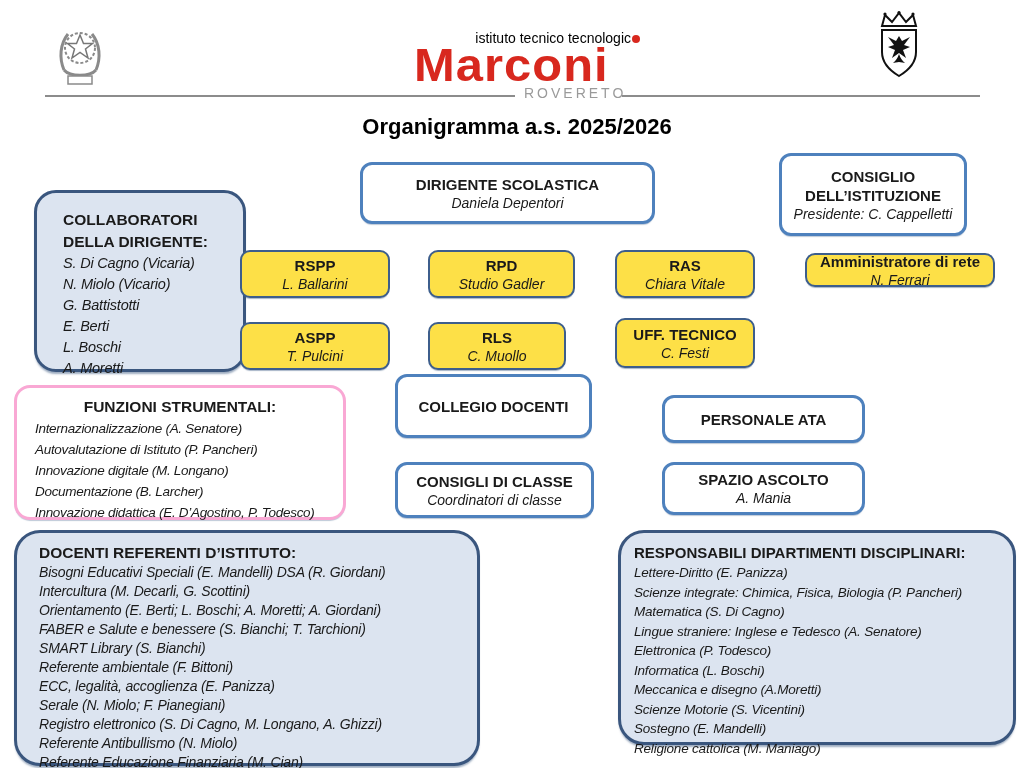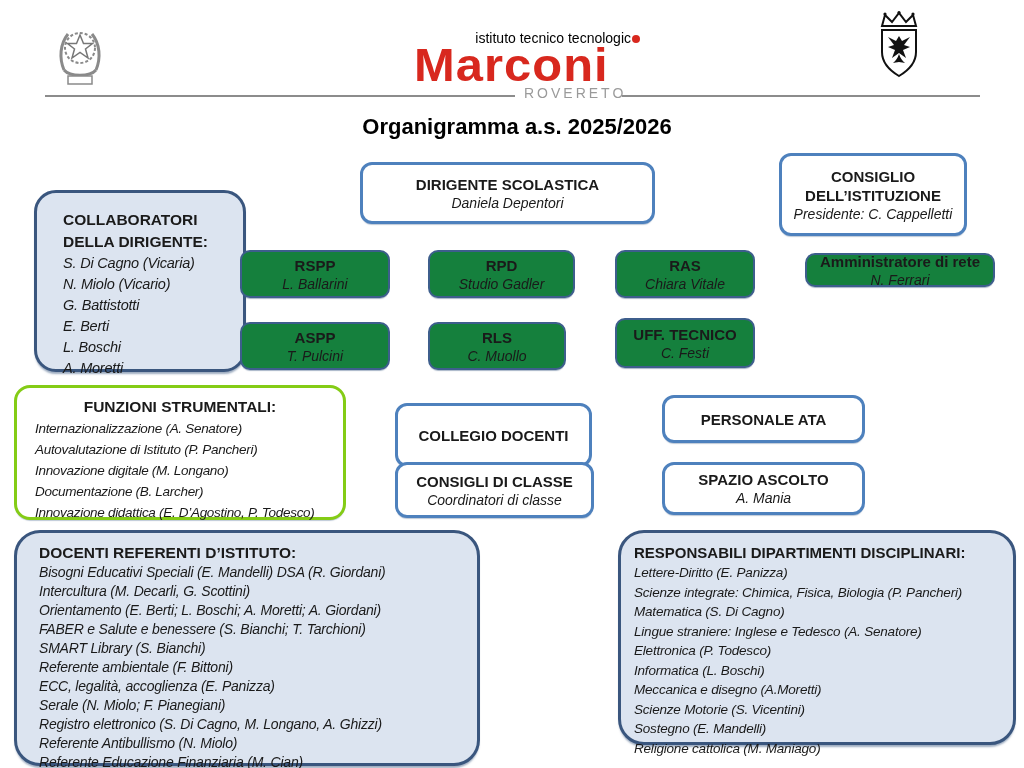--- a/index.html
+++ b/index.html
@@ -21,26 +21,26 @@
   .hline.left { left:45px; width:470px; }
   .hline.right { left:622px; width:358px; }
   .page-title { position:absolute; left:217px; top:114px; width:600px; text-align:center;
                 font-size:22px; font-weight:bold; color:#000; }
 
   
   .box { position:absolute; display:flex; flex-direction:column; align-items:center;
          justify-content:center; text-align:center; color:#1a1a1a; }
   .white { background:#ffffff; border:3px solid #4e81bd; border-radius:12px;
            box-shadow:0 2px 1px -1px rgba(70,100,140,.35); }
-  .filled { background:#15803d; border:2.5px solid #3d5e8c; border-radius:10px;
+  .filled { background:#fde047; border:2.5px solid #3d5e8c; border-radius:10px;
             box-shadow:0 2px 1px -1px rgba(60,90,130,.45);text-align:right; }
   .bigfilled { background:#dce4f0; border:3px solid #3a567e; border-radius:26px;
                box-shadow:0 3px 2px -1px rgba(60,90,130,.5);
                align-items:flex-start; justify-content:flex-start; text-align:left; }
-  .bigwhite { background:#ffffff; border:3px solid #84cc16; border-radius:16px;
+  .bigwhite { background:#ffffff; border:3px solid #f9a8d4; border-radius:16px;
               box-shadow:0 2px 1px -1px rgba(70,100,140,.35);
               align-items:stretch; justify-content:flex-start; text-align:left; }
   .bt { font-weight:bold; font-size:15px; line-height:19px; }
   .bs { font-style:italic; font-size:14px; line-height:18px; }
   ul.plain { list-style:none; }
   .items li { font-style:italic; letter-spacing:-0.2px; }
 
   
   .box-collaboratori { padding:16px 0 0 26px; align-items:flex-start; justify-content:flex-start; text-align:left; border-radius:22px; }
   .box-collaboratori .bt { font-size:15.5px; line-height:22px; }
@@ -154,21 +154,21 @@
     <div class="bt">FUNZIONI STRUMENTALI:</div>
     <ul class="plain items">
       <li>Internazionalizzazione (A. Senatore)</li>
       <li>Autovalutazione di Istituto (P. Pancheri)</li>
       <li>Innovazione digitale (M. Longano)</li>
       <li>Documentazione (B. Larcher)</li>
       <li>Innovazione didattica (E. D’Agostino, P. Todesco)</li>
     </ul>
   </div>
 
-  <div class="box white" style="left:395px; top:403px; width:197px; height:64px;">
+  <div class="box white" style="left:395px; top:374px; width:197px; height:64px;">
     <div class="bt">COLLEGIO DOCENTI</div>
   </div>
   <div class="box white" style="left:395px; top:462px; width:199px; height:56px;">
     <div class="bt">CONSIGLI DI CLASSE</div>
     <div class="bs">Coordinatori di classe</div>
   </div>
 
   <div class="box white" style="left:662px; top:395px; width:203px; height:48px;">
     <div class="bt">PERSONALE ATA</div>
   </div>

